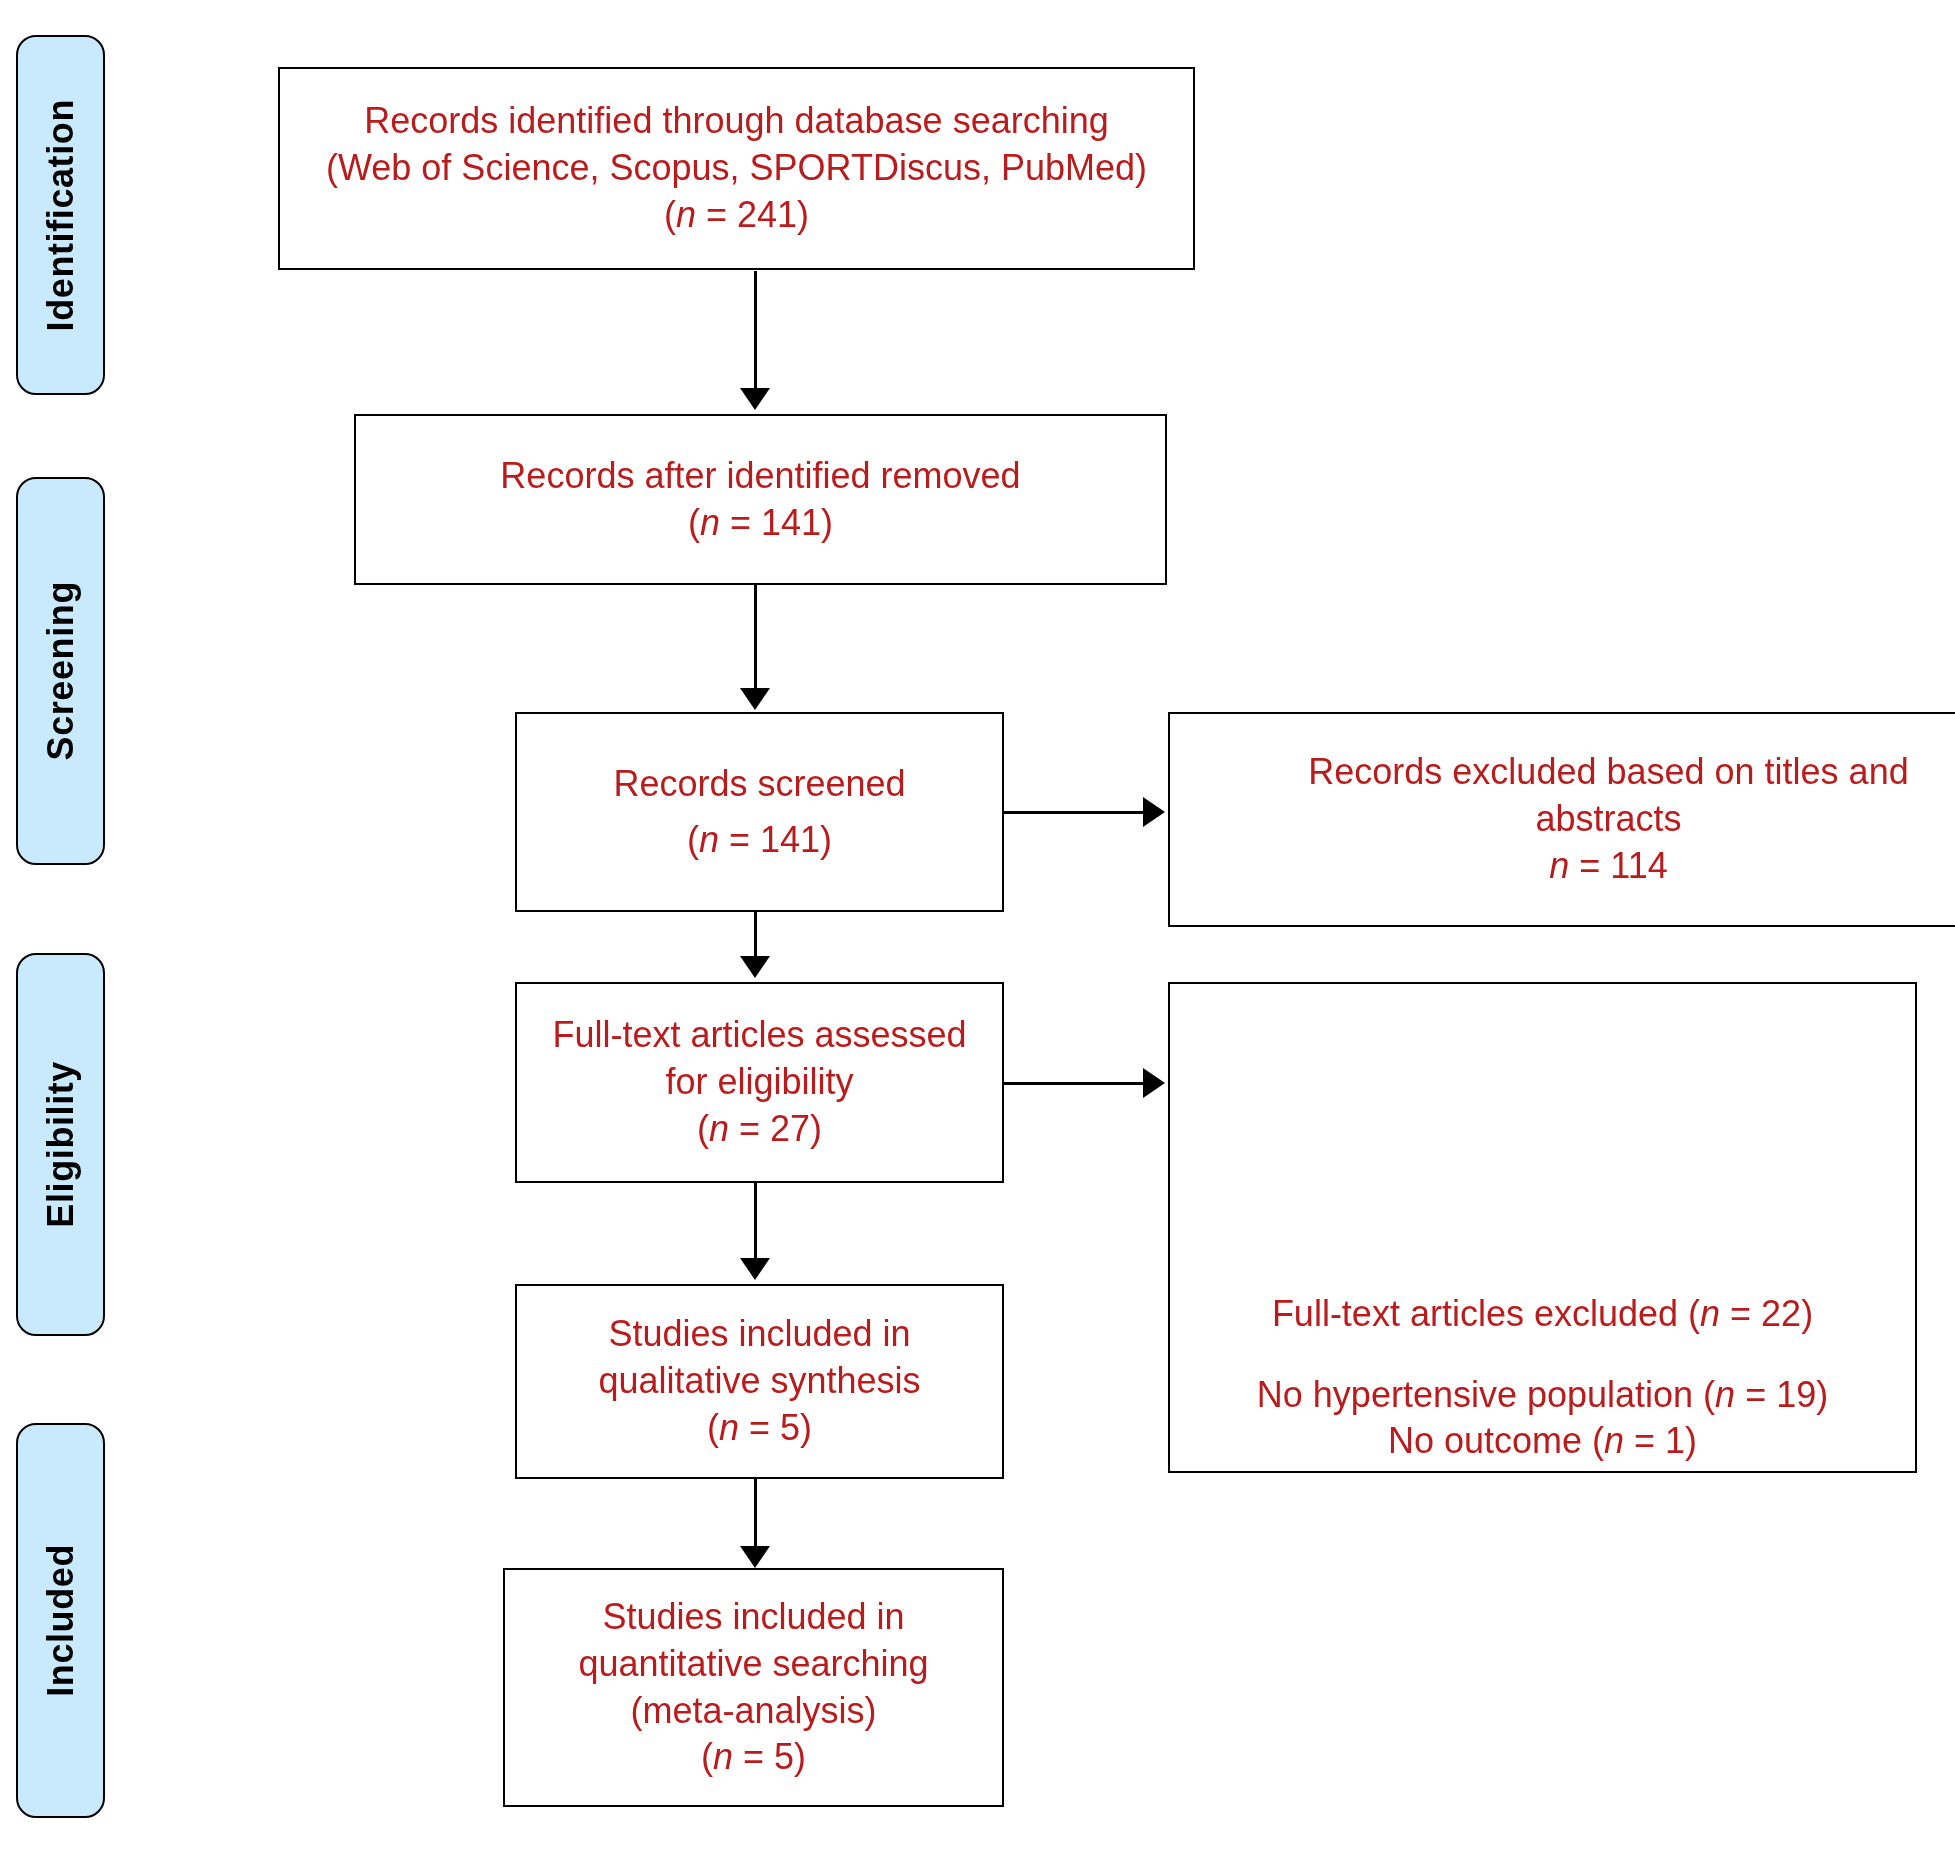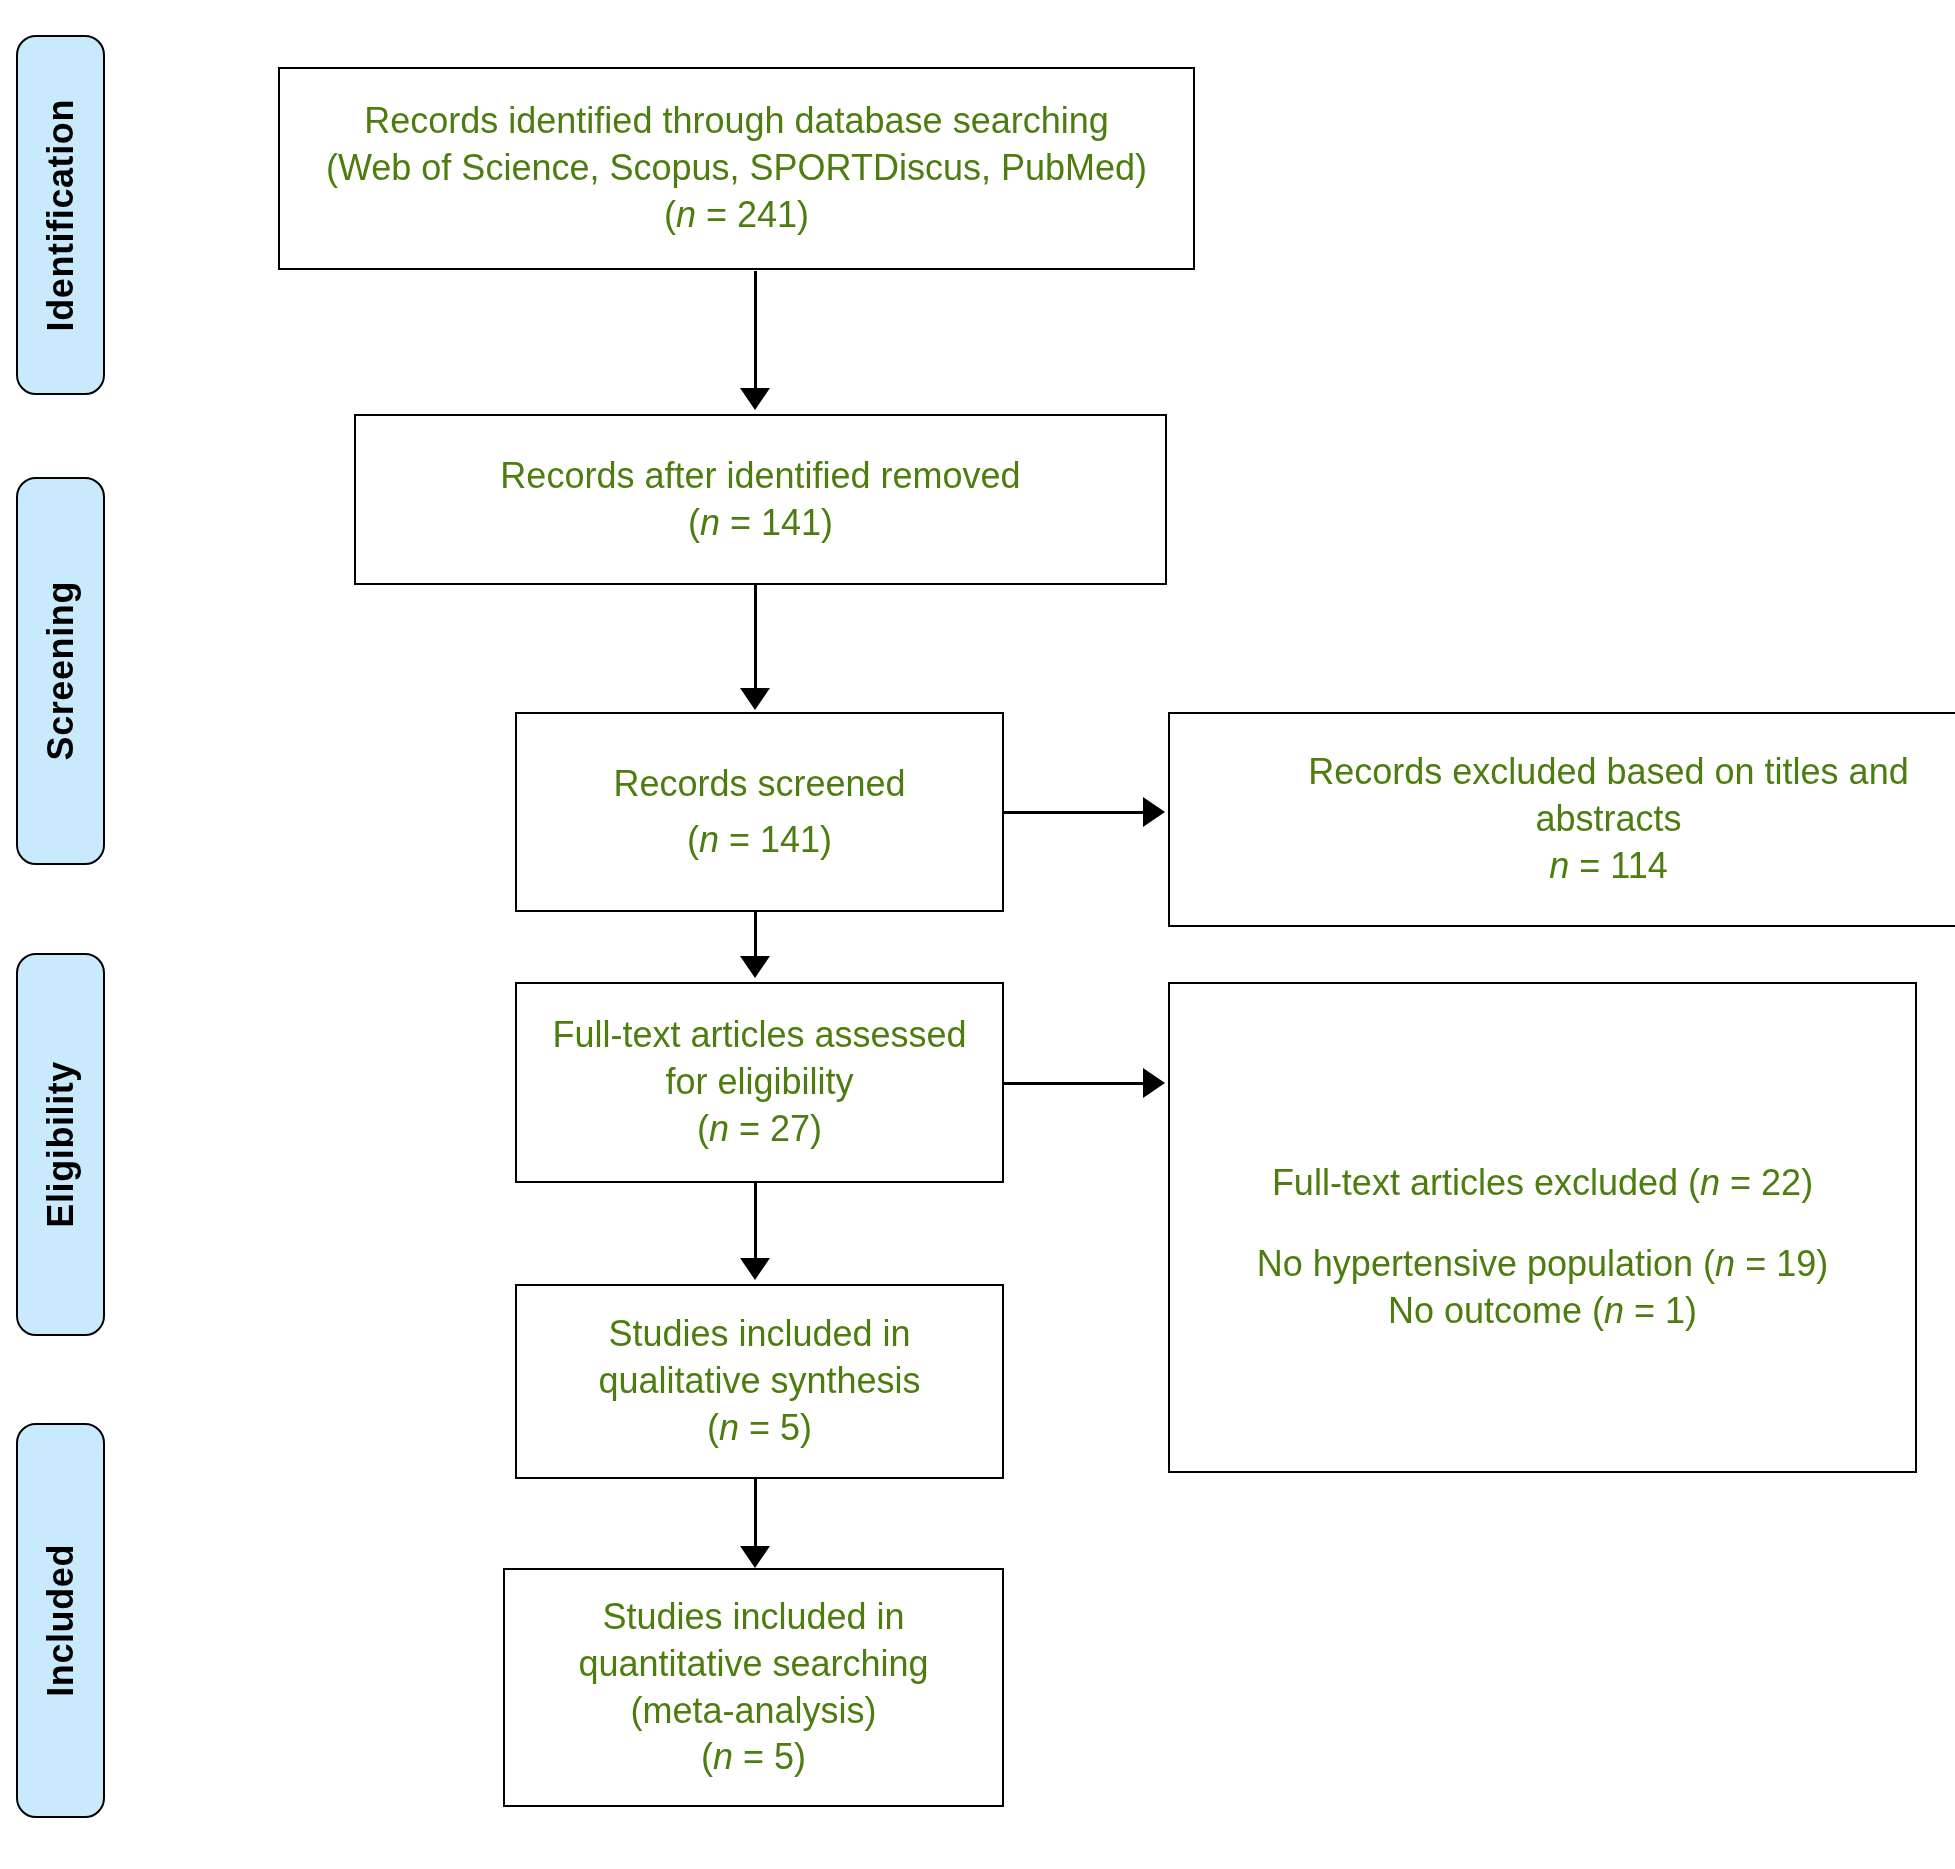--- a/index.html
+++ b/index.html
@@ -49,21 +49,21 @@
     display: flex;
     flex-direction: column;
     align-items: center;
     justify-content: center;
     text-align: center;
     padding: 5.8px 12.8px;
   }
   .flow-box .line {
     font-size: 36px;
     line-height: 1.30;
-    color: #4d7c0f;
+    color: #b91c1c;
     white-space: nowrap;
   }
   .flow-box .gap {
     height: 34px;
   }
   em.n {
     font-style: italic;
   }
 
   
@@ -151,21 +151,21 @@
 
   <div class="flow-box" style="left:515px; top:982px; width:489px; height:201px;">
     <div class="line">Full-text articles assessed</div>
     <div class="line">for eligibility</div>
     <div class="line"><span>(</span><em class="n">n</em><span> = 27)</span></div>
   </div>
 
   <div class="h-line" style="left:1004px; top:1082px; width:142px;"></div>
   <div class="arrow-right" style="left:1143px; top:1068px;"></div>
 
-  <div class="flow-box" style="left:1168px; top:982px; width:749px; height:491px; justify-content:center; padding-top:46px;">
+  <div class="flow-box" style="left:1168px; top:982px; width:749px; height:491px; justify-content:flex-end; padding-top:46px;">
     <div class="line"><span>Full-text articles excluded (</span><em class="n">n</em><span> = 22)</span></div>
     <div class="gap"></div>
     <div class="line"><span>No hypertensive population (</span><em class="n">n</em><span> = 19)</span></div>
     <div class="line"><span>No outcome (</span><em class="n">n</em><span> = 1)</span></div>
   </div>
 
   <div class="v-line" style="left:754px; top:1183px; height:77px;"></div>
   <div class="arrow-down" style="left:740px; top:1258px;"></div>
 
   <div class="flow-box" style="left:515px; top:1284px; width:489px; height:195px;">

